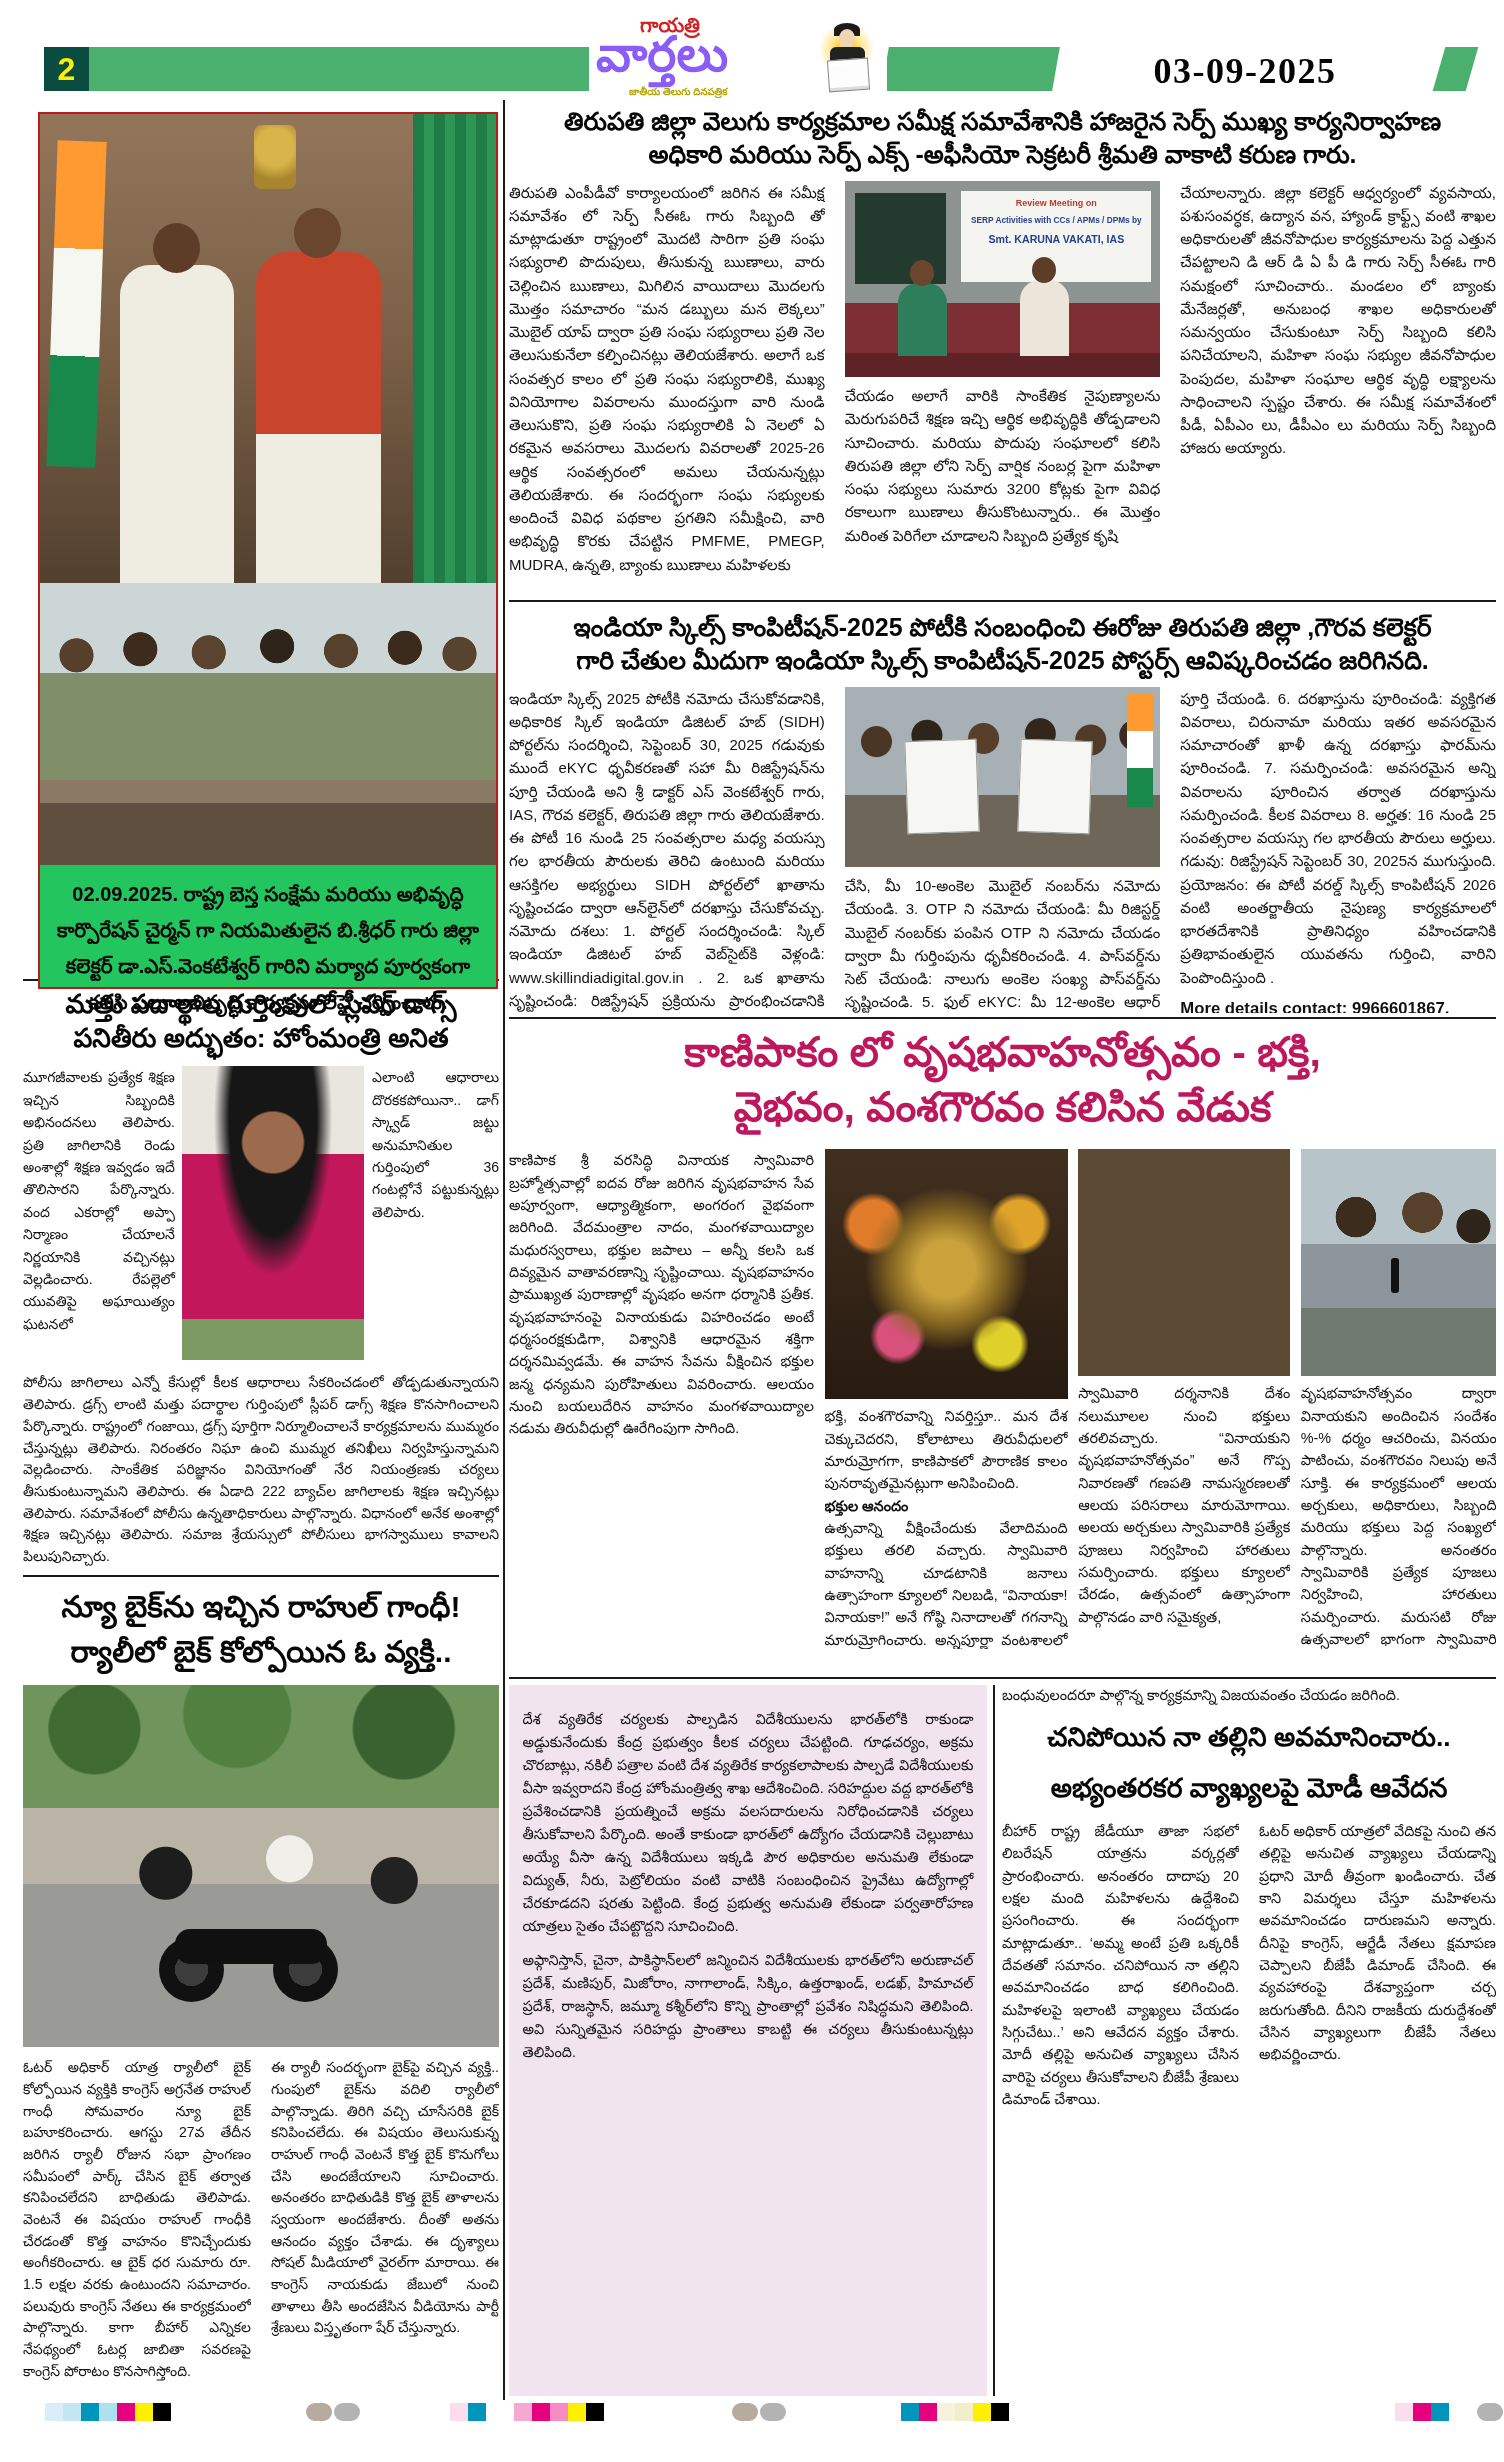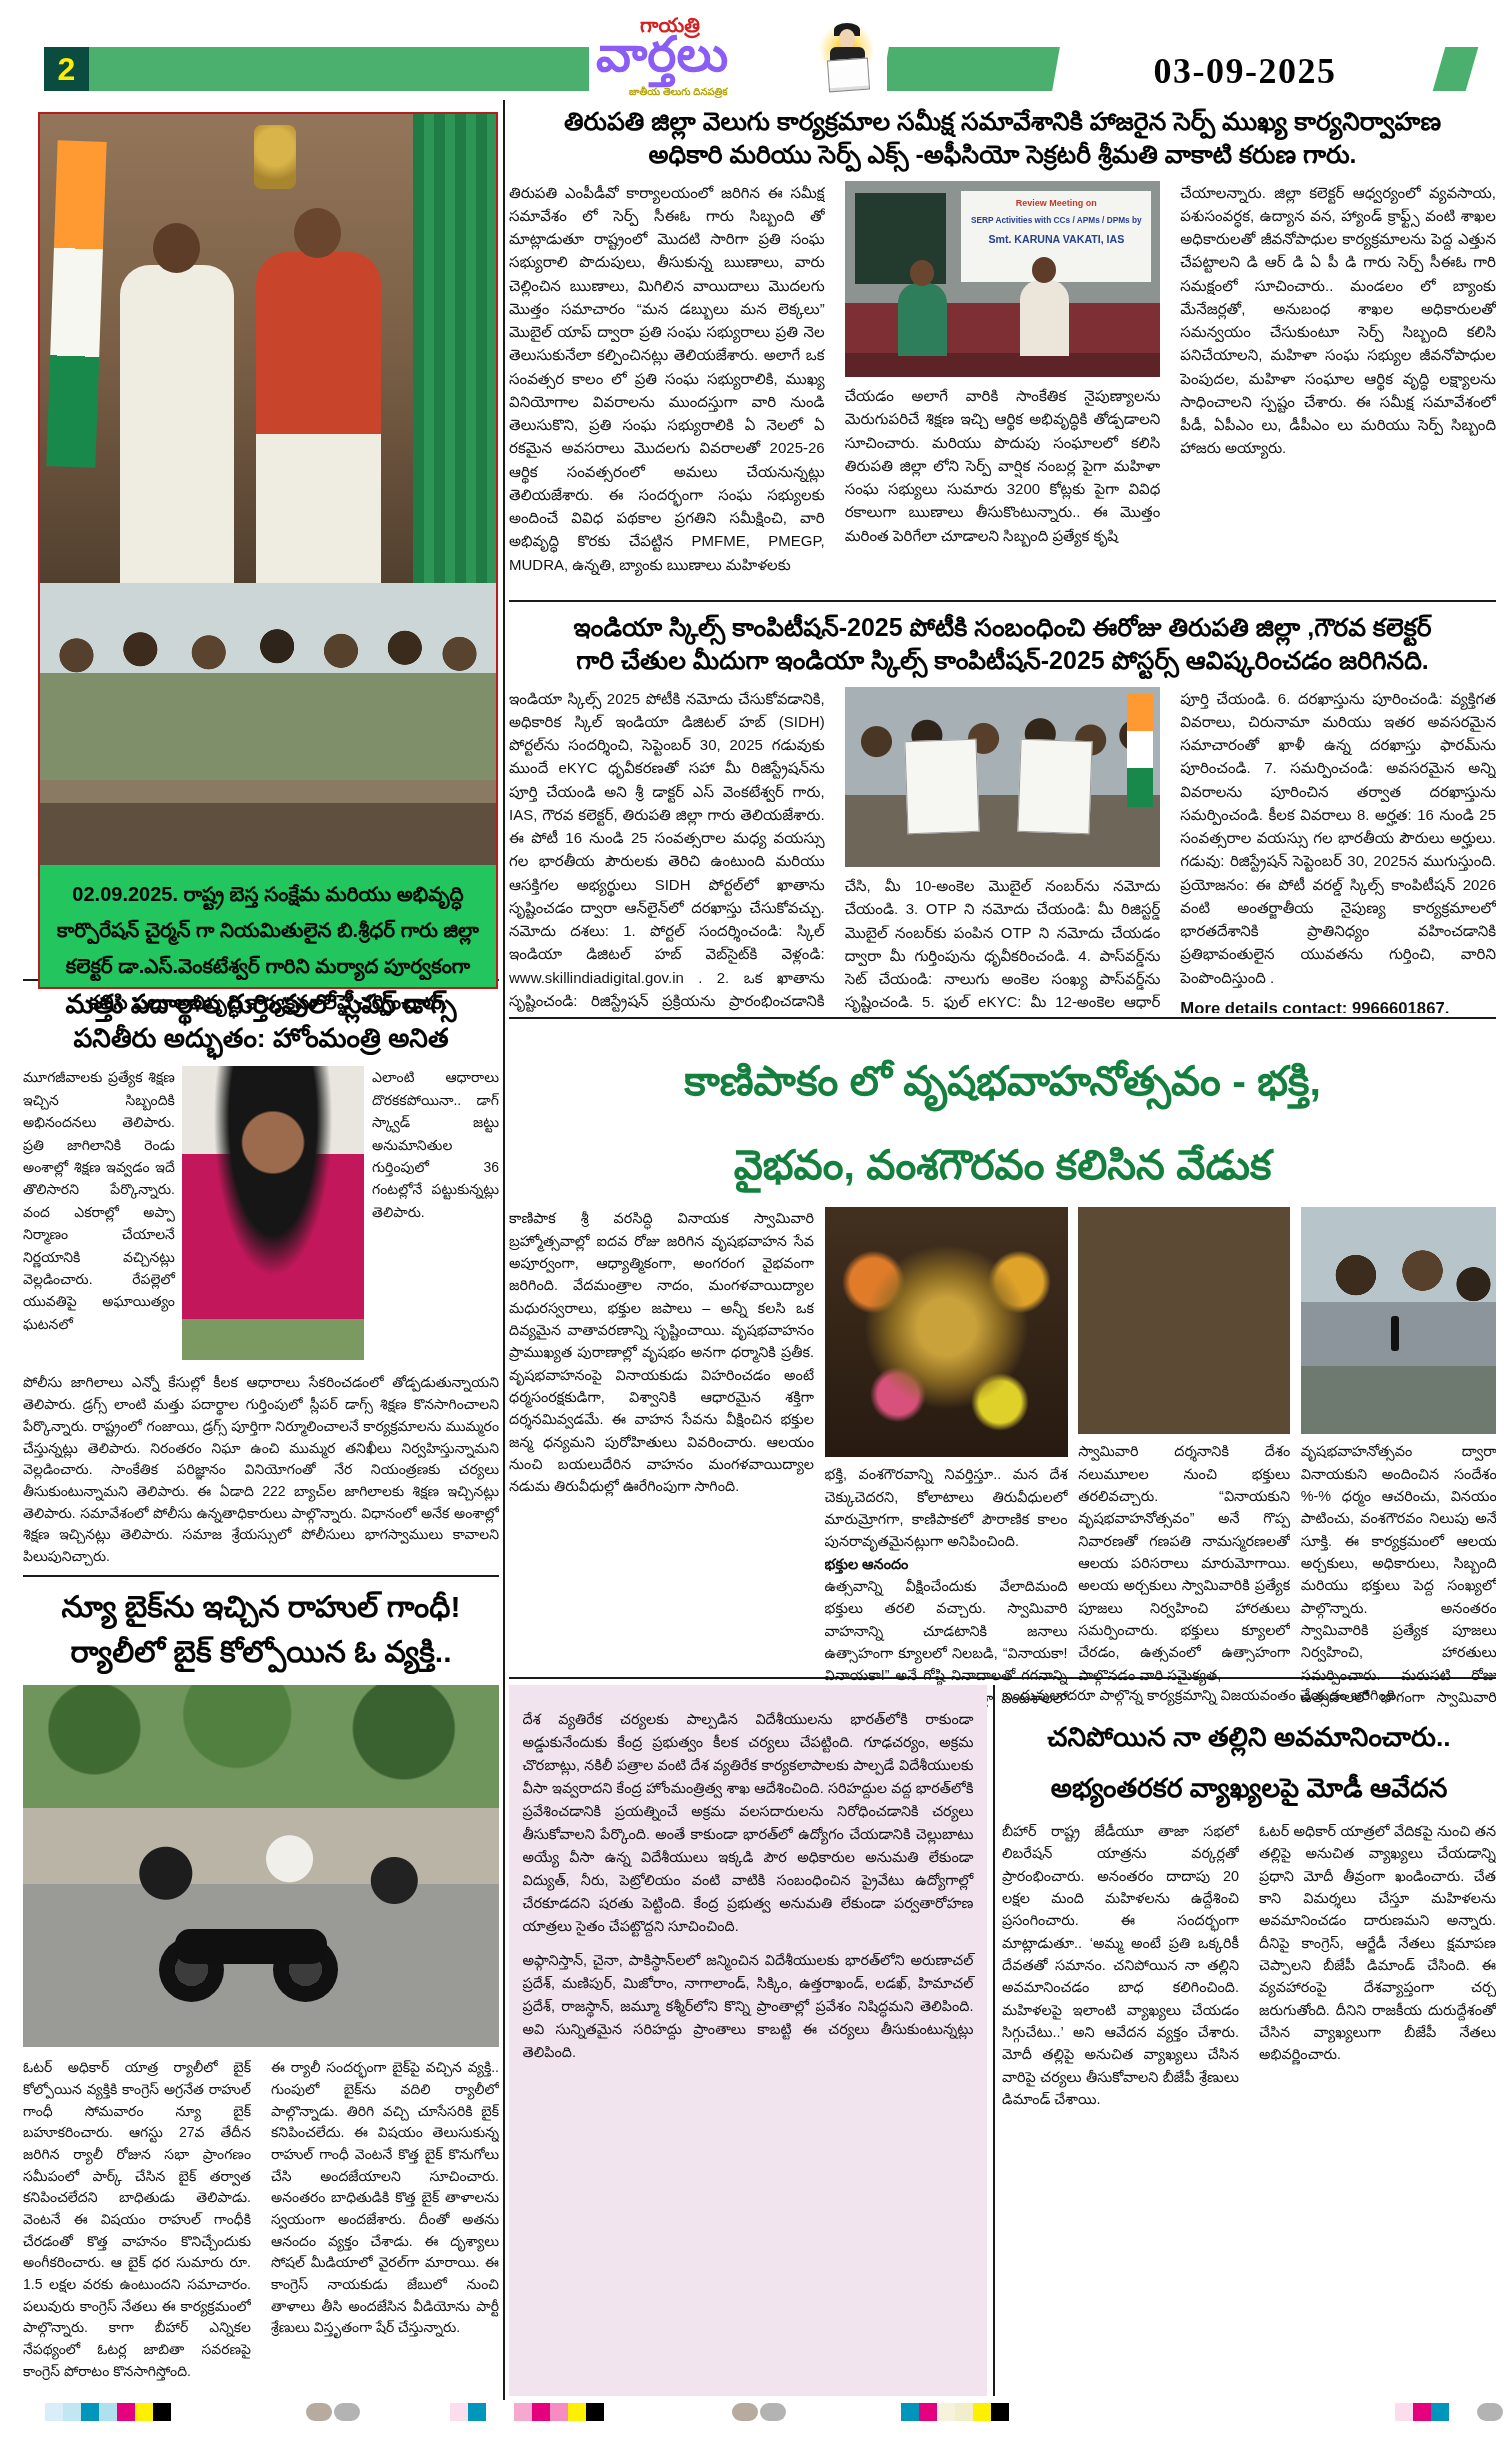--- a/index.html
+++ b/index.html
@@ -89,21 +89,21 @@
      background:
       radial-gradient(circle at 10% 20%,#4a3624 0 15px,transparent 16px),
       radial-gradient(circle at 26% 16%,#2f241a 0 15px,transparent 16px),
       radial-gradient(circle at 44% 18%,#573f2b 0 15px,transparent 16px),
       radial-gradient(circle at 62% 15%,#33261b 0 15px,transparent 16px),
       radial-gradient(circle at 78% 19%,#503b29 0 15px,transparent 16px),
       radial-gradient(circle at 92% 16%,#3a2b1e 0 15px,transparent 16px);}
   .contact{font-weight:800;font-size:16.7px;margin-top:7.6px;text-align:left;}
   
   .kani{position:absolute;left:509px;top:1025px;width:987px;}
-  .kani .headline{font-size:41px;color:#15803d;line-height:1.35;margin-top:29px;}
+  .kani .headline{font-size:41px;color:#be185d;line-height:1.35;}
   .kcols{display:flex;gap:10.6px;margin-top:13.6px;height:500px;overflow:hidden;}
   .kc1{width:305px;} .kc2{width:243px;} .kc3{width:212px;} .kc4{width:196px;}
   .kcols .col{flex:none;font-size:14.4px;}
   .k-deity{width:100%;height:250px;margin-bottom:6px;background:
      radial-gradient(circle at 50% 48%,#caa23c 0 16%,#8a6a22 30%,transparent 46%),
      radial-gradient(circle at 20% 30%,#e07b2a 0 9%,transparent 12%),
      radial-gradient(circle at 80% 30%,#e0a32a 0 9%,transparent 12%),
      radial-gradient(circle at 30% 75%,#d8517c 0 8%,transparent 11%),
      radial-gradient(circle at 72% 78%,#e0d12a 0 8%,transparent 11%),
      linear-gradient(180deg,#42301f,#271a10);}

